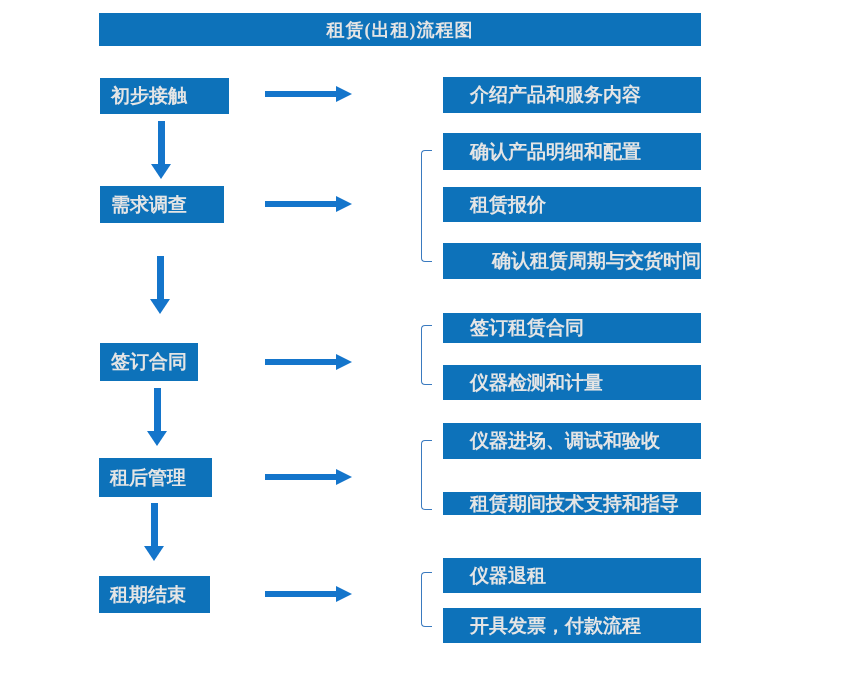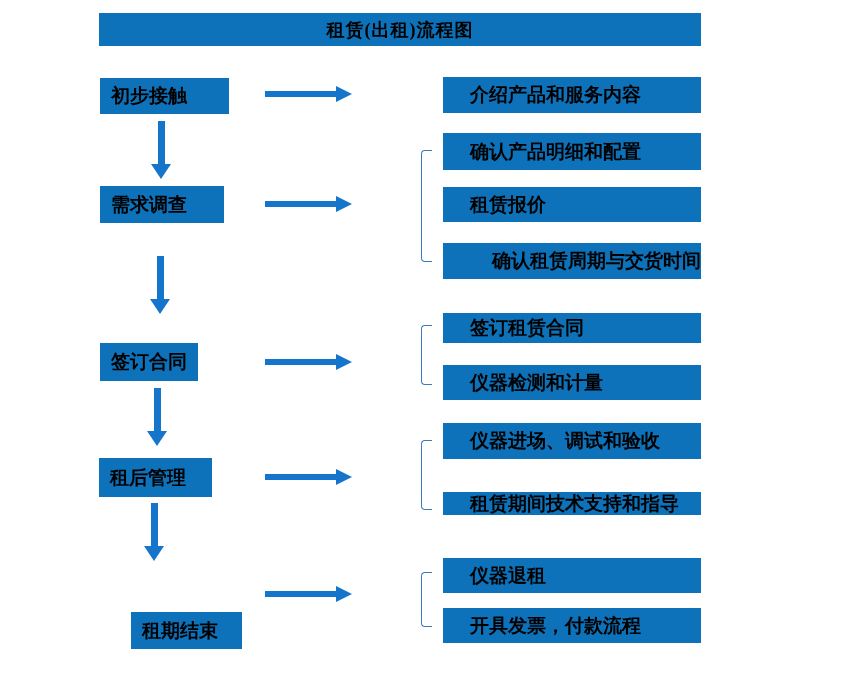--- a/index.html
+++ b/index.html
@@ -2,21 +2,21 @@
 <html style="--box-blue: #0d72ba; --arrow-blue: #1475cb; --bracket-blue: #3a7abf; --text-white: #ffffff; --background: #ffffff;"><head>
 <meta charset="utf-8">
 <style>
   * { margin:0; padding:0; box-sizing:border-box; }
   html,body { background:#ffffff; }
   .canvas {
     position:relative; width:844px; height:688px; background:#ffffff;
     font-family:"Liberation Serif","DejaVu Serif",serif; overflow:hidden;
   }
   .bluebox {
-    position:absolute; background:var(--box-blue,#0d72ba); color:#000000;
+    position:absolute; background:var(--box-blue,#0d72ba); color:#e5e5e5;
     font-weight:bold; display:flex; align-items:center; white-space:nowrap;
   }
   .title-bar { left:99px; top:13px; width:602px; height:33px; justify-content:center; font-size:18px; letter-spacing:1px; }
   .lbox  { font-size:19px; padding-left:11px; }
   .rbox  { left:443px; width:258px; font-size:19px; padding-left:27px; }
 
   .harrow { position:absolute; left:265px; width:87px; height:16px; }
   .harrow .shaft { position:absolute; left:0; top:5px; width:71px; height:6px; background:var(--arrow-blue,#1475cb); }
   .harrow .head  { position:absolute; right:0; top:0; width:0; height:0;
                    border-top:8px solid transparent; border-bottom:8px solid transparent;
@@ -46,21 +46,21 @@
   </div>
   <div class="bluebox lbox" style="left:100px; top:186px; width:124px; height:37px;">
     <span>需求调查</span>
   </div>
   <div class="bluebox lbox" style="left:100px; top:343px; width:98px; height:38px;">
     <span>签订合同</span>
   </div>
   <div class="bluebox lbox" style="left:99px;  top:458px; width:113px; height:39px;">
     <span>租后管理</span>
   </div>
-  <div class="bluebox lbox" style="left:99px;  top:612px; width:111px; height:37px;margin-left:32px;">
+  <div class="bluebox lbox" style="left:99px;  top:576px; width:111px; height:37px;">
     <span>租期结束</span>
   </div>
 
   <div class="varrow" style="left:151px; top:121px; height:58px;">
     <div class="shaft"></div>
     <div class="head"></div>
   </div>
   <div class="varrow" style="left:150px; top:256px; height:58px;">
     <div class="shaft"></div>
     <div class="head"></div>

